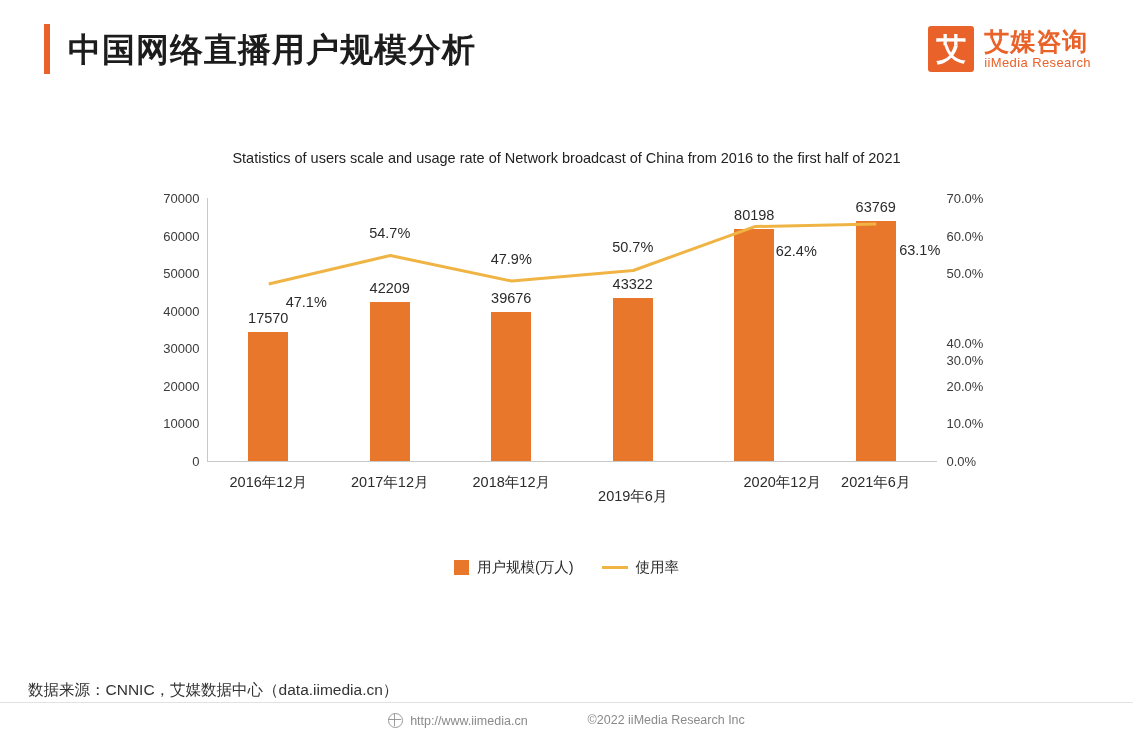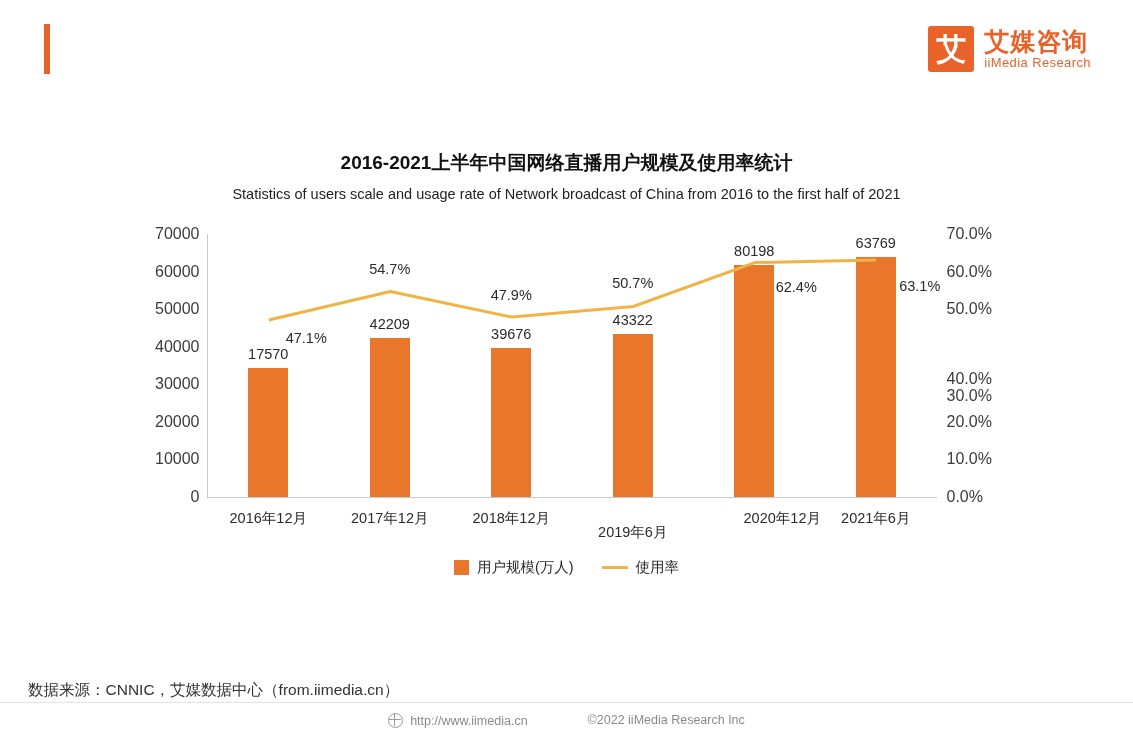--- a/index.html
+++ b/index.html
@@ -55,21 +55,21 @@
     margin:0 auto;
     width:1000px; height:330px;
   }
   
   .axis-area {
     position:absolute; left:140px; top:18px; right:130px; bottom:48px;
     border-left:1px solid #c9c9c9;
     border-bottom:1px solid #c9c9c9;
   }
   .ytick, .y2tick {
-    position:absolute; font-size:16px; color:#3b3b3b; white-space:nowrap;
+    position:absolute; font-size:13px; color:#3b3b3b; white-space:nowrap;
   }
   .ytick { right:100%; padding-right:8px; text-align:right; transform:translateY(-50%); }
   .y2tick { left:100%; padding-left:10px; transform:translateY(-50%); }
 
   .bars { position:absolute; left:0; top:0; right:0; bottom:0; }
   .bar {
     position:absolute; bottom:0; width:40px; background:#e8762b;
     transform:translateX(-50%);
   }
   .bar-label {
@@ -117,31 +117,31 @@
   }
   .globe:after {
     content:""; position:absolute; left:-1px; top:5px; width:13px; height:1px; background:#9a9a9a;
   }
 </style>
 </head>
 <body>
 
 <div class="header">
   <div class="title-bar"></div>
+  <div class="page-title">中国网络直播用户规模分析</div>
   <div class="logo">
     <div class="logo-mark">艾</div>
     <div class="logo-text">
       <div class="logo-cn">艾媒咨询</div>
       <div class="logo-en">iiMedia Research</div>
     </div>
   </div>
 </div>
 
 <div class="chart-wrap">
-  <div class="chart-title">2016-2021上半年中国网络直播用户规模及使用率统计</div>
   <div class="chart-subtitle">Statistics of users scale and usage rate of Network broadcast of China from 2016 to the first half of 2021</div>
 
   <div class="plot">
     <div class="axis-area" id="axisArea">
       <div class="bars" id="barsLayer">
           <div class="bar" style="left: 60.75px; height: 129.362px; background: rgb(232, 118, 43);"></div>
           <div class="bar-label" style="left: 60.75px; top: 127.638px;">17570</div>
           <div class="xlabel" style="left: 60.75px;">2016年12月</div>
           <div class="bar" style="left: 182.25px; height: 158.585px; background: rgb(232, 118, 43);"></div>
           <div class="bar-label" style="left: 182.25px; top: 98.4148px;">42209</div>
@@ -192,20 +192,20 @@
       <span class="legend-swatch-bar"></span>
       <span>用户规模(万人)</span>
     </div>
     <div class="legend-item">
       <span class="legend-swatch-line"></span>
       <span>使用率</span>
     </div>
   </div>
 </div>
 
-<div class="source">数据来源：CNNIC，艾媒数据中心（from.iimedia.cn）</div>
+<div class="source">数据来源：CNNIC，艾媒数据中心（data.iimedia.cn）</div>
 <div class="footer-bar">
   <div class="footer-url">
     <span class="globe"></span>
     <span>http://www.iimedia.cn</span>
   </div>
   <div>©2022  iiMedia Research  Inc</div>
 </div>
 
 </body></html>

